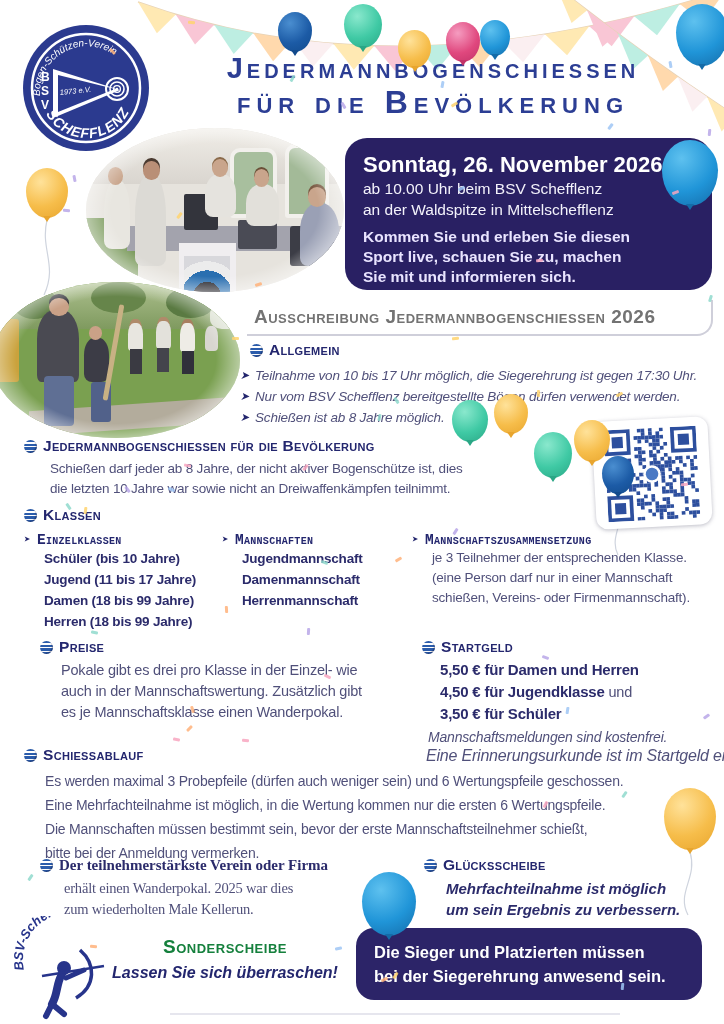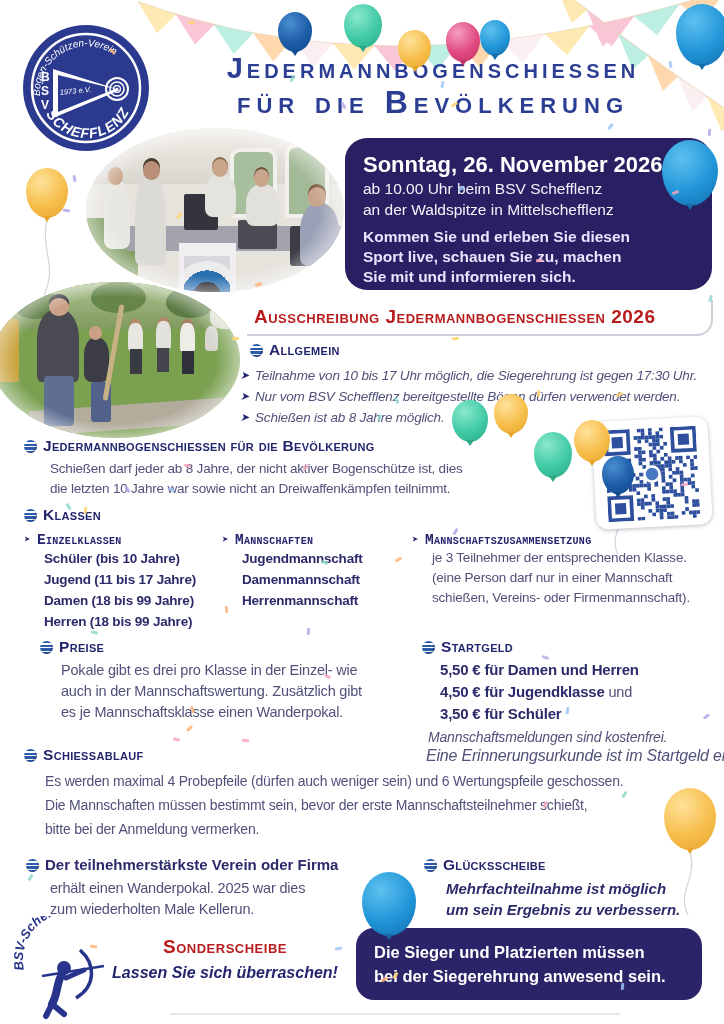--- a/index.html
+++ b/index.html
@@ -21,21 +21,21 @@
      box-shadow:inset -1px -1px 1px rgba(0,0,40,.35);}
   
   .event-box{left:345px;top:138px;width:367px;height:152px;background:#292063;border-radius:22px;
              padding:13px 18px;box-sizing:border-box;color:#fff;}
   .event-date{font-size:22px;font-weight:700;line-height:27px;}
   .event-line{font-size:15.5px;color:#f3f2fb;line-height:21px;}
   .event-invite{font-size:15.5px;font-weight:700;color:#e9e4ff;line-height:20px;}
   
   .anno-underline{left:247px;top:300px;width:464px;height:34px;border-bottom:2px solid #cfcfda;
                   border-right:2px solid #cfcfda;border-bottom-right-radius:16px;}
-  .anno-title{left:254px;top:306px;color:#b91c1c;font-weight:700;font-size:19px;letter-spacing:.5px;
+  .anno-title{left:254px;top:306px;color:#737373;font-weight:700;font-size:19px;letter-spacing:.5px;
               font-variant:small-caps;white-space:nowrap;}
   
   .photo{border-radius:50%;overflow:hidden;}
   .photo>div{position:absolute;}
   .feather{inset:-2px;border-radius:50%;
      background:radial-gradient(ellipse at 50% 50%,rgba(255,255,255,0) 56%,rgba(255,255,255,.55) 72%,#fff 86%);}
   
   .balloon{position:absolute;border-radius:50% 50% 50% 50%/46% 46% 54% 54%;}
   .balloon::after{content:'';position:absolute;left:50%;bottom:-8px;transform:translateX(-50%);
       border:4px solid transparent;border-top:6px solid var(--k);}
@@ -48,21 +48,21 @@
   .confetti{position:absolute;width:7px;height:3px;border-radius:1px;}
   
   .winners{left:356px;top:928px;width:346px;height:72px;background:#2c2468;border-radius:18px;
            color:#fff;font-weight:700;font-size:16.5px;line-height:24px;
            display:flex;flex-direction:column;justify-content:center;padding-left:18px;box-sizing:border-box;}
   
   .qr-card{left:594px;top:419px;width:116px;height:108px;background:#fff;border-radius:12px;
            transform:rotate(-3deg);box-shadow:0 1px 4px rgba(60,60,90,.35);}
   .qr-card svg{position:absolute;left:12px;top:9px;}
   .sonder-wrap{left:95px;top:936px;width:260px;text-align:center;}
-  .sonder-h{color:#b91c1c;font-weight:700;font-size:19px;font-variant:small-caps;letter-spacing:.5px;}
+  .sonder-h{color:#15803d;font-weight:700;font-size:19px;font-variant:small-caps;letter-spacing:.5px;}
   .sonder-t{color:#23266e;font-weight:700;font-style:italic;font-size:16px;margin-top:6px;}
   .bottom-line{left:170px;top:1013px;width:450px;height:2px;background:#e6e6ee;}
 </style>
 </head>
 <body>
 
 <div class="page" id="pg">
 
   <svg id="bunting" class="abs" style="left:0;top:0;" width="724" height="180">
       <path d="M138,2 Q400,96 726,-10" stroke="#e7d3b8" fill="none" stroke-width="1.4"></path>
@@ -237,26 +237,27 @@
     <div class="h"><span class="ballicon"></span><span>Startgeld</span></div>
     <div class="bitem" style="margin:3px 0 0 18px;font-size:15px;line-height:22px;"><span>5,50 € für Damen und Herren</span><span class="line" style="font-weight:400;"></span></div>
     <div class="bitem" style="margin-left:18px;font-size:15px;line-height:22px;"><span>4,50 € für Jugendklasse</span><span class="line" style="font-weight:400;font-size:14.5px;"> und</span></div>
     <div class="bitem" style="margin-left:18px;font-size:15px;line-height:22px;">3,50 € für Schüler</div>
     <div class="line it" style="margin:2px 0 0 6px;font-size:14px;">Mannschaftsmeldungen sind kostenfrei.</div>
     <div class="line it" style="margin-left:4px;font-size:16px;line-height:17px;">Eine Erinnerungsurkunde ist im Startgeld enthalten.</div>
   </div>
 
   <div class="abs" style="left:24px;top:746px;">
     <div class="h"><span class="ballicon"></span><span>Schiessablauf</span></div>
-    <div class="line" style="margin:5px 0 0 21px;font-size:14px;line-height:24px;">Es werden maximal 4 Probepfeile (dürfen auch weniger sein) und 6 Wertungspfeile geschossen.</div>
+    <div class="line" style="margin:5px 0 0 21px;font-size:14px;line-height:24px;">Es werden maximal 3 Probepfeile (dürfen auch weniger sein) und 6 Wertungspfeile geschossen.</div>
+    <div class="line" style="margin-left:21px;font-size:14px;line-height:24px;">Eine Mehrfachteilnahme ist möglich, in die Wertung kommen nur die ersten 6 Wertungspfeile.</div>
     <div class="line" style="margin-left:21px;font-size:14px;line-height:24px;">Die Mannschaften müssen bestimmt sein, bevor der erste Mannschaftsteilnehmer schießt,</div>
     <div class="line" style="margin-left:21px;font-size:14px;line-height:24px;">bitte bei der Anmeldung vermerken.</div>
   </div>
 
-  <div class="abs" style="left:26px;top:856px;">
+  <div class="abs" style="left:40px;top:856px;font-family:Liberation Serif, serif;">
     <div style="white-space:nowrap;"><span class="ballicon"></span><span style="font-weight:700;color:#2b2b6b;font-size:15px;">Der teilnehmerstärkste Verein oder Firma</span></div>
     <div class="line" style="margin:4px 0 0 24px;font-size:14.5px;line-height:21px;">erhält einen Wanderpokal. 2025 war dies</div>
     <div class="line" style="margin-left:24px;font-size:14.5px;line-height:21px;">zum wiederholten Male Kellerun.</div>
   </div>
 
   <div class="abs" style="left:424px;top:856px;">
     <div class="h"><span class="ballicon"></span><span>Glücksscheibe</span></div>
     <div style="margin:4px 0 0 22px;font-weight:700;font-style:italic;color:#2b2b6b;font-size:15px;line-height:21px;white-space:nowrap;">Mehrfachteilnahme ist möglich</div>
     <div style="margin-left:22px;font-weight:700;font-style:italic;color:#2b2b6b;font-size:15px;line-height:21px;white-space:nowrap;">um sein Ergebnis zu verbessern.</div>
   </div>

